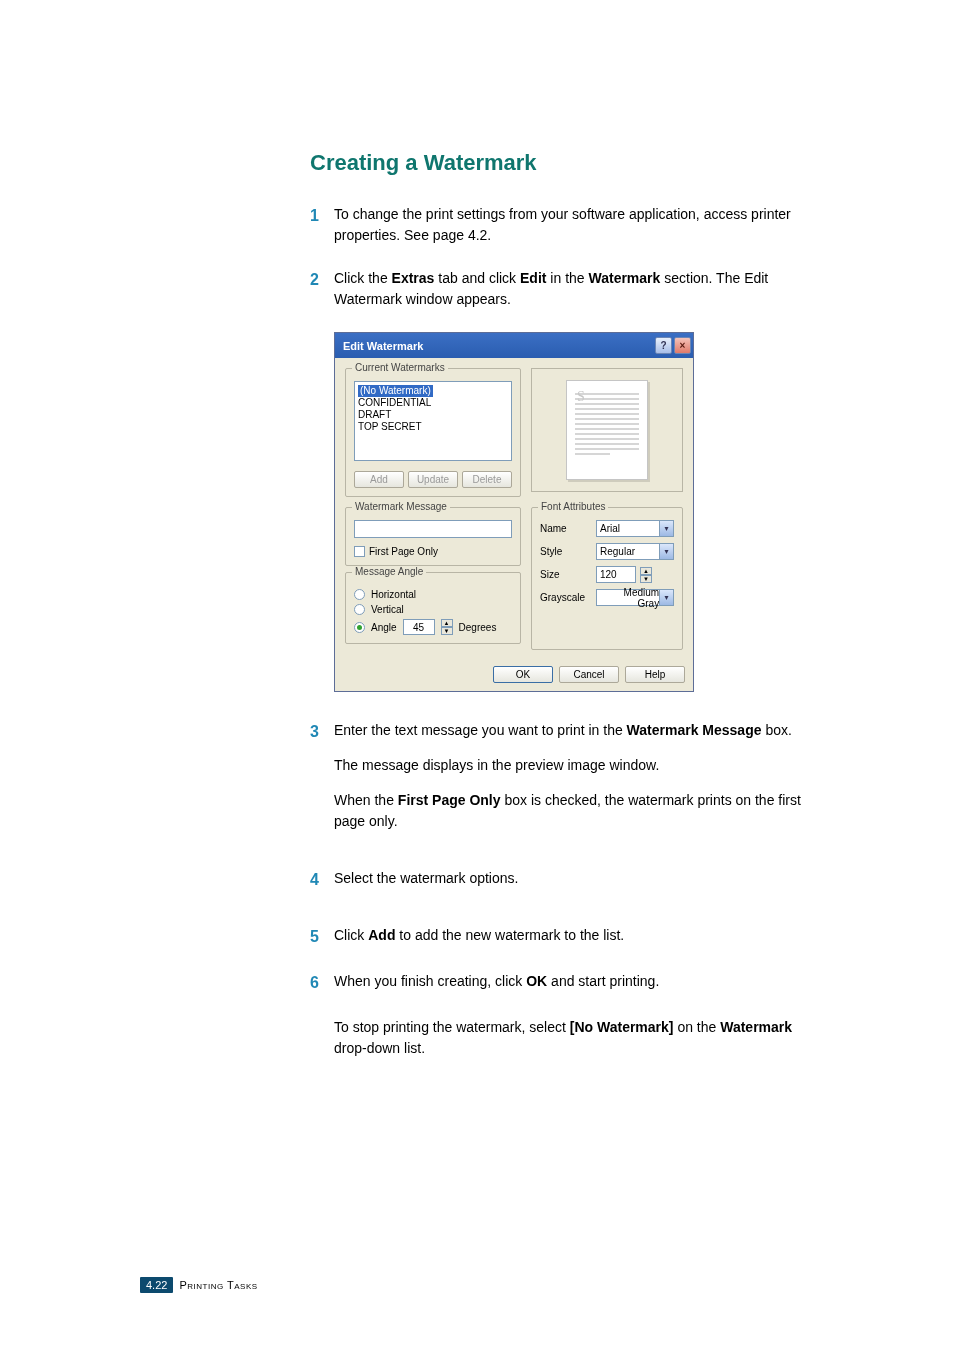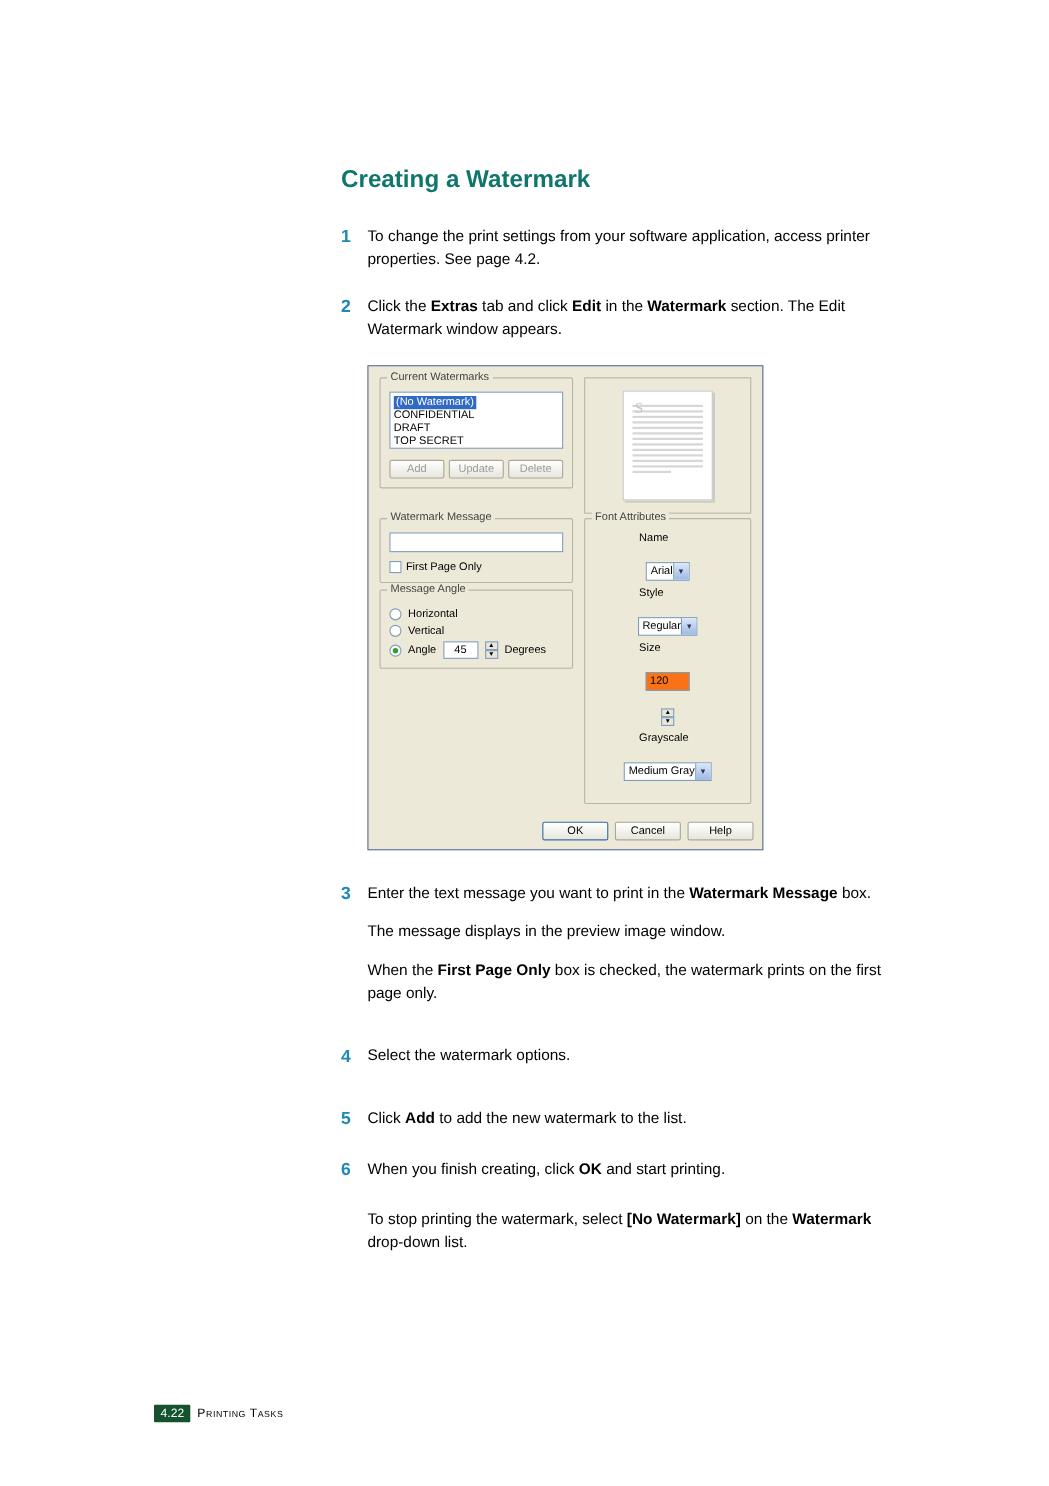--- a/index.html
+++ b/index.html
@@ -84,21 +84,21 @@
     background: #ece9d8;
     padding: 0 3px;
     font-size: 10px;
     color: #444;
   }
   .row1 { display: flex; gap: 10px; }
   .col-left { flex: 1; }
   .col-right { width: 152px; }
   .listbox {
     width: 100%;
-    height: 52px;
+    height: 80px;
     background: #fff;
     border: 1px solid #7f9db9;
     padding: 3px;
     font-size: 10px;
     line-height: 12px;
   }
   .listbox .sel { background: #316ac5; color: #fff; display: inline-block; padding: 0 2px; }
   .btn-row { display: flex; gap: 4px; margin-top: 10px; }
   .btn {
     flex: 1;
@@ -144,40 +144,40 @@
     border: 1px solid #7f9db9;
   }
   .check-row { display: flex; align-items: center; gap: 4px; margin-top: 8px; font-size: 10px; }
   .check { width: 11px; height: 11px; border: 1px solid #7f9db9; background:#fff; }
   .radio { width: 11px; height: 11px; border: 1px solid #7f9db9; border-radius: 50%; background:#fff; position:relative; }
   .radio.on::after { content:''; position:absolute; inset:2px; border-radius:50%; background:#31a231; }
   .angle-row { display:flex; align-items:center; gap:6px; margin-top:4px; font-size:10px; }
   .angle-in { width:32px; height:16px; background:#fff; border:1px solid #7f9db9; text-align:right; font-size:10px; display:flex; align-items:center; justify-content:center; }
   .spinbox { display:flex; flex-direction:column; }
   .spin { width:12px; height:8px; border:1px solid #7f9db9; background:#e9e7db; font-size:6px; text-align:center; line-height:6px; }
-  .attr-row { display:flex; align-items:center; gap:16px; margin-bottom:6px; font-size:10px;flex-direction:column; }
+  .attr-row { display:flex; align-items:center; gap:4px; margin-bottom:6px; font-size:10px; }
   .attr-label { width: 52px; }
   .dd {
     flex:1; height:17px; background:#fff; border:1px solid #7f9db9;
     display:flex; align-items:center; justify-content:space-between;
     padding: 0 0 0 3px; font-size:10px;text-align:right;
   }
   .dd-arrow { width:14px; height:15px; background:linear-gradient(to bottom,#dbe7fb,#9db9e4); border-left:1px solid #7f9db9; display:flex;align-items:center;justify-content:center; font-size:8px; color:#335; }
-  .spinner { width:40px; height:17px; background:#f97316; border:1px solid #7f9db9; display:flex; align-items:center; padding-left:3px; font-size:10px; }
+  .spinner { width:40px; height:17px; background:#ffffff; border:1px solid #7f9db9; display:flex; align-items:center; padding-left:3px; font-size:10px; }
   .footer-btns { display:flex; gap:6px; justify-content:flex-end; padding: 6px 8px 8px 8px; }
   .footer-btns .btn { flex: 0 0 60px; }
   .footer-btns .btn.primary { border: 1px solid #3a6ea5; }
   .footer {
     position: absolute;
     left: 140px; bottom: 58px;
     display: flex; align-items: center; gap: 6px;
     font-size: 11px;
   }
   .badge {
-    background: #14532d;
+    background: #0c4a6e;
     color: #fff;
     padding: 2px 6px;
     font-size: 11px;
     border-radius: 1px;
   }
   .footer-text { font-variant: small-caps; letter-spacing: 0.5px; color:#000; }
   .msg-ang .angle-row:first-of-type { margin-top:0; }
 </style>
 </head>
 <body>
@@ -194,20 +194,27 @@
 
   <div class="step">
     <div class="step-num">2</div>
     <div class="step-body">
       <span>Click the </span><b>Extras</b><span> tab and click </span><b>Edit</b><span> in the </span><b>Watermark</b><span> section. The Edit Watermark window appears.</span>
     </div>
   </div>
 
   <div class="dialog-wrap">
     <div class="dialog">
+      <div class="titlebar">
+        <span>Edit Watermark</span>
+        <div class="titlebar-btns">
+          <div class="tb-btn">?</div>
+          <div class="tb-btn close">×</div>
+        </div>
+      </div>
       <div class="dialog-body">
         <div class="row1">
           <div class="col-left">
             <div class="gbox">
               <div class="gbox-title">Current Watermarks</div>
               <div class="listbox">
                 <div class="sel">(No Watermark)</div>
                 <div>CONFIDENTIAL</div>
                 <div>DRAFT</div>
                 <div>TOP SECRET</div>

